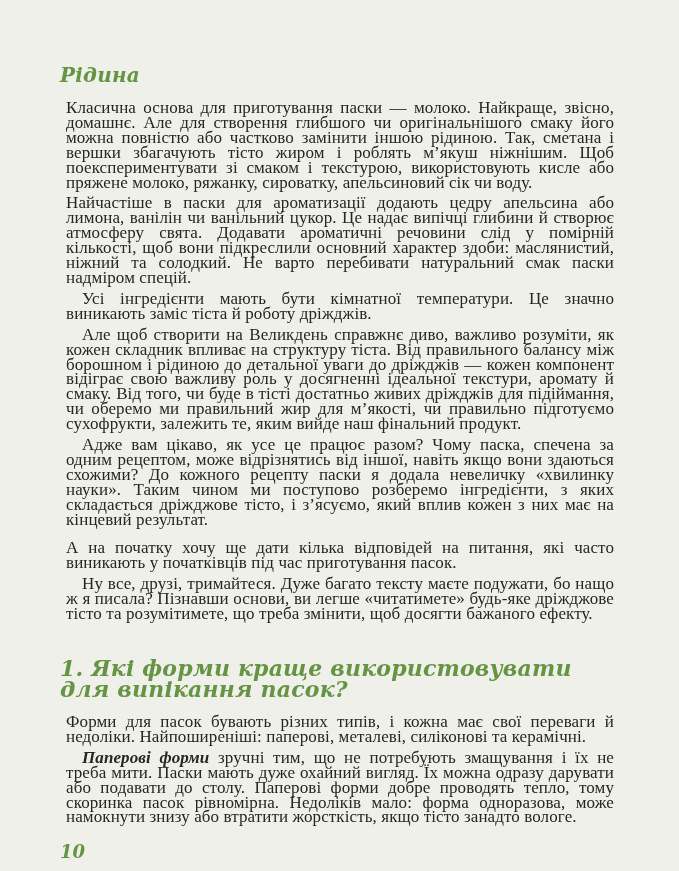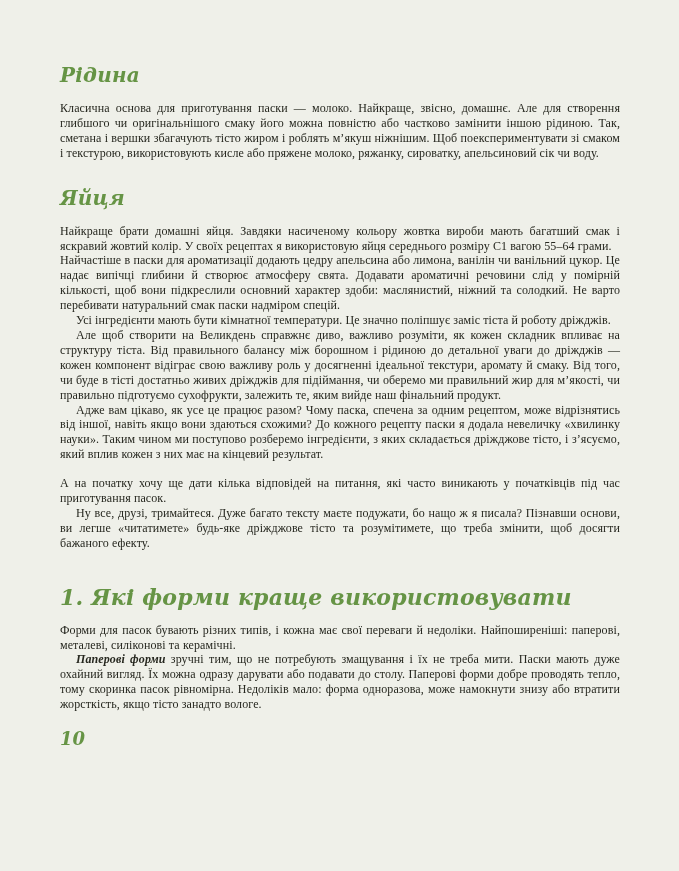--- a/index.html
+++ b/index.html
@@ -42,22 +42,22 @@
     font-weight: bold;
     font-size: 22px;
     line-height: 21px;
     color: var(--accent);
     margin: 36px 0 15px 0;
     letter-spacing: 0.2px;
   }
   h3.subsection-heading .hline { display: block; }
 
   p.body-paragraph {
-    margin: 0;
-    font-size: 12px;
+    margin: 6px;
+    font-size: 17px;
     line-height: 14.9px;
     color: var(--ink);
     text-align: justify;
     letter-spacing: 0.1px;
   }
   p.body-paragraph.indent { text-indent: 16px; }
   p.body-paragraph.spaced { margin-top: 14px; }
   .lead-italic { font-style: italic; font-weight: bold; }
 
   .page-number {
@@ -73,37 +73,34 @@
 <body>
 
 <div class="page">
   <div class="content">
 
     <section>
       <h2 class="section-heading">Рідина</h2>
       <p class="body-paragraph">Класична основа для приготування паски — молоко. Найкраще, звісно, домашнє. Але для створення глибшого чи оригінальнішого смаку його можна повністю або частково замінити іншою рідиною. Так, сметана і вершки збагачують тісто жиром і роблять м’якуш ніжнішим. Щоб поекспериментувати зі смаком і текстурою, використовують кисле або пряжене молоко, ряжанку, сироватку, апельсиновий сік чи воду.</p>
     </section>
 
-    <section>
-      <h2 class="section-heading">Яйця</h2>
-      <p class="body-paragraph">Найкраще брати домашні яйця. Завдяки насиченому кольору жовтка вироби мають багатший смак і яскравий жовтий колір. У своїх рецептах я використовую яйця середнього розміру С1 вагою 55–64 грами.</p>
-    </section>
 
     <section>
       <p class="body-paragraph">Найчастіше в паски для ароматизації додають цедру апельсина або лимона, ванілін чи ванільний цукор. Це надає випічці глибини й створює атмосферу свята. Додавати ароматичні речовини слід у помірній кількості, щоб вони підкреслили основний характер здоби: маслянистий, ніжний та солодкий. Не варто перебивати натуральний смак паски надміром спецій.</p>
-      <p class="body-paragraph indent">Усі інгредієнти мають бути кімнатної температури. Це значно поліпшує заміс тіста й роботу дріжджів.</p>
+      <p class="body-paragraph indent">Усі інгредієнти мають бути кімнатної температури. Це значно виникають заміс тіста й роботу дріжджів.</p>
       <p class="body-paragraph indent">Але щоб створити на Великдень справжнє диво, важливо розуміти, як кожен складник впливає на структуру тіста. Від правильного балансу між борошном і рідиною до детальної уваги до дріжджів — кожен компонент відіграє свою важливу роль у досягненні ідеальної текстури, аромату й смаку. Від того, чи буде в тісті достатньо живих дріжджів для підіймання, чи оберемо ми правильний жир для м’якості, чи правильно підготуємо сухофрукти, залежить те, яким вийде наш фінальний продукт.</p>
       <p class="body-paragraph indent">Адже вам цікаво, як усе це працює разом? Чому паска, спечена за одним рецептом, може відрізнятись від іншої, навіть якщо вони здаються схожими? До кожного рецепту паски я додала невеличку «хвилинку науки». Таким чином ми поступово розберемо інгредієнти, з яких складається дріжджове тісто, і з’ясуємо, який вплив кожен з них має на кінцевий результат.</p>
       <p class="body-paragraph spaced">А на початку хочу ще дати кілька відповідей на питання, які часто виникають у початківців під час приготування пасок.</p>
       <p class="body-paragraph indent">Ну все, друзі, тримайтеся. Дуже багато тексту маєте подужати, бо нащо ж я писала? Пізнавши основи, ви легше «читатимете» будь-яке дріжджове тісто та розумітимете, що треба змінити, щоб досягти бажаного ефекту.</p>
     </section>
 
     <section>
       <h3 class="subsection-heading">
         <span class="hline">1. Які форми краще використовувати</span>
+        <span class="hline">для випікання пасок?</span>
       </h3>
       <p class="body-paragraph">Форми для пасок бувають різних типів, і кожна має свої переваги й недоліки. Найпоширеніші: паперові, металеві, силіконові та керамічні.</p>
       <p class="body-paragraph indent"><span class="lead-italic">Паперові форми</span><span> зручні тим, що не потребують змащування і їх не треба мити. Паски мають дуже охайний вигляд. Їх можна одразу дарувати або подавати до столу. Паперові форми добре проводять тепло, тому скоринка пасок рівномірна. Недоліків мало: форма одноразова, може намокнути знизу або втратити жорсткість, якщо тісто занадто вологе.</span></p>
     </section>
 
     <div class="page-number">10</div>
   </div>
 </div>
 
 </body></html>

